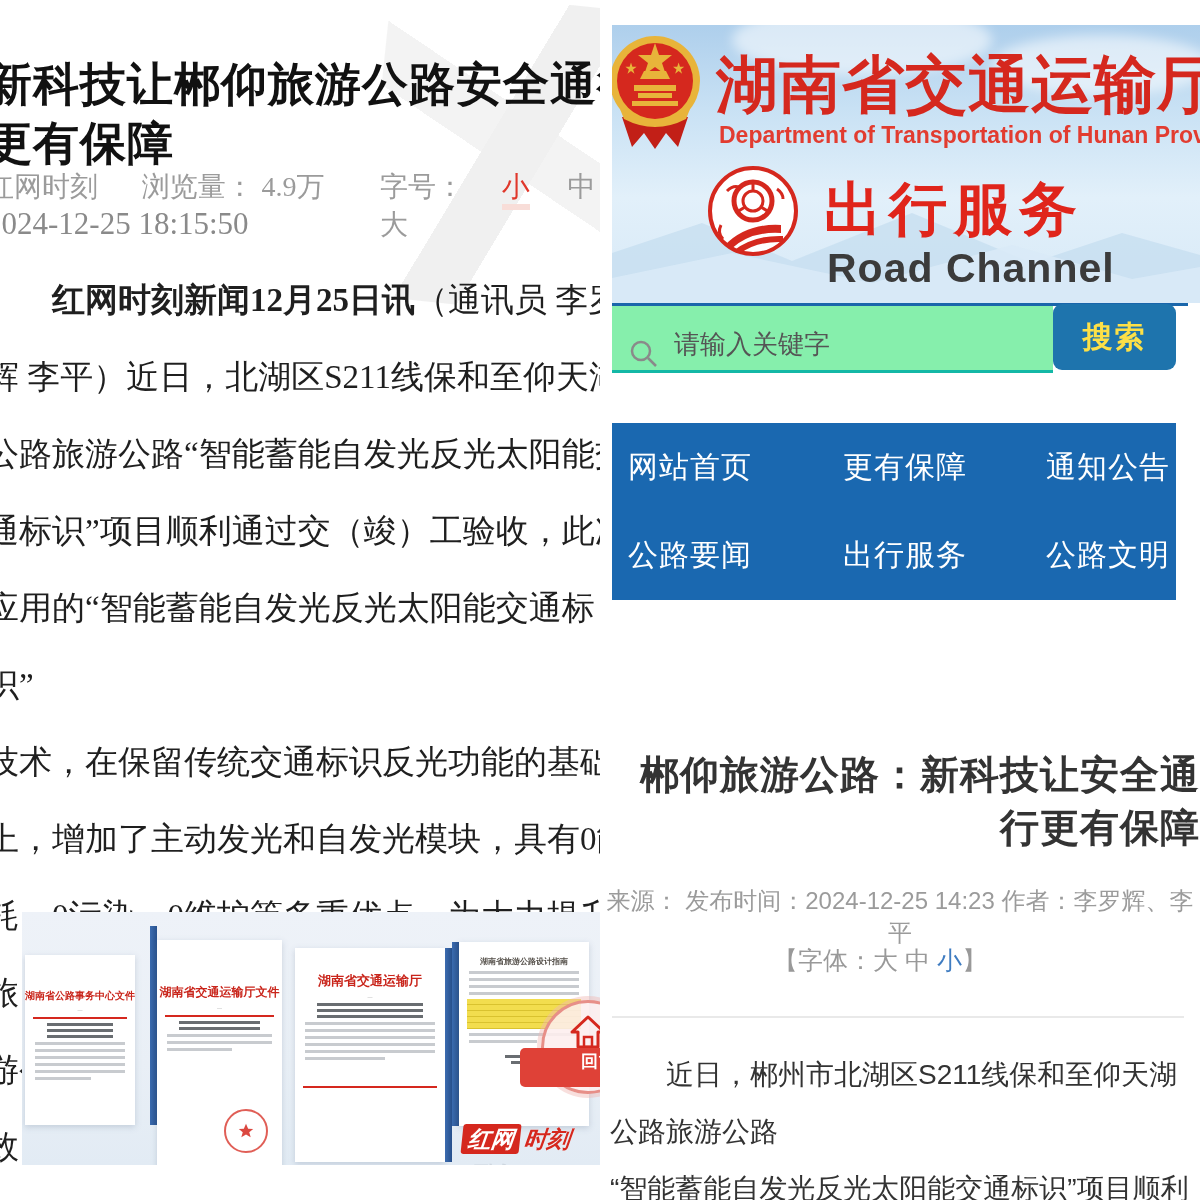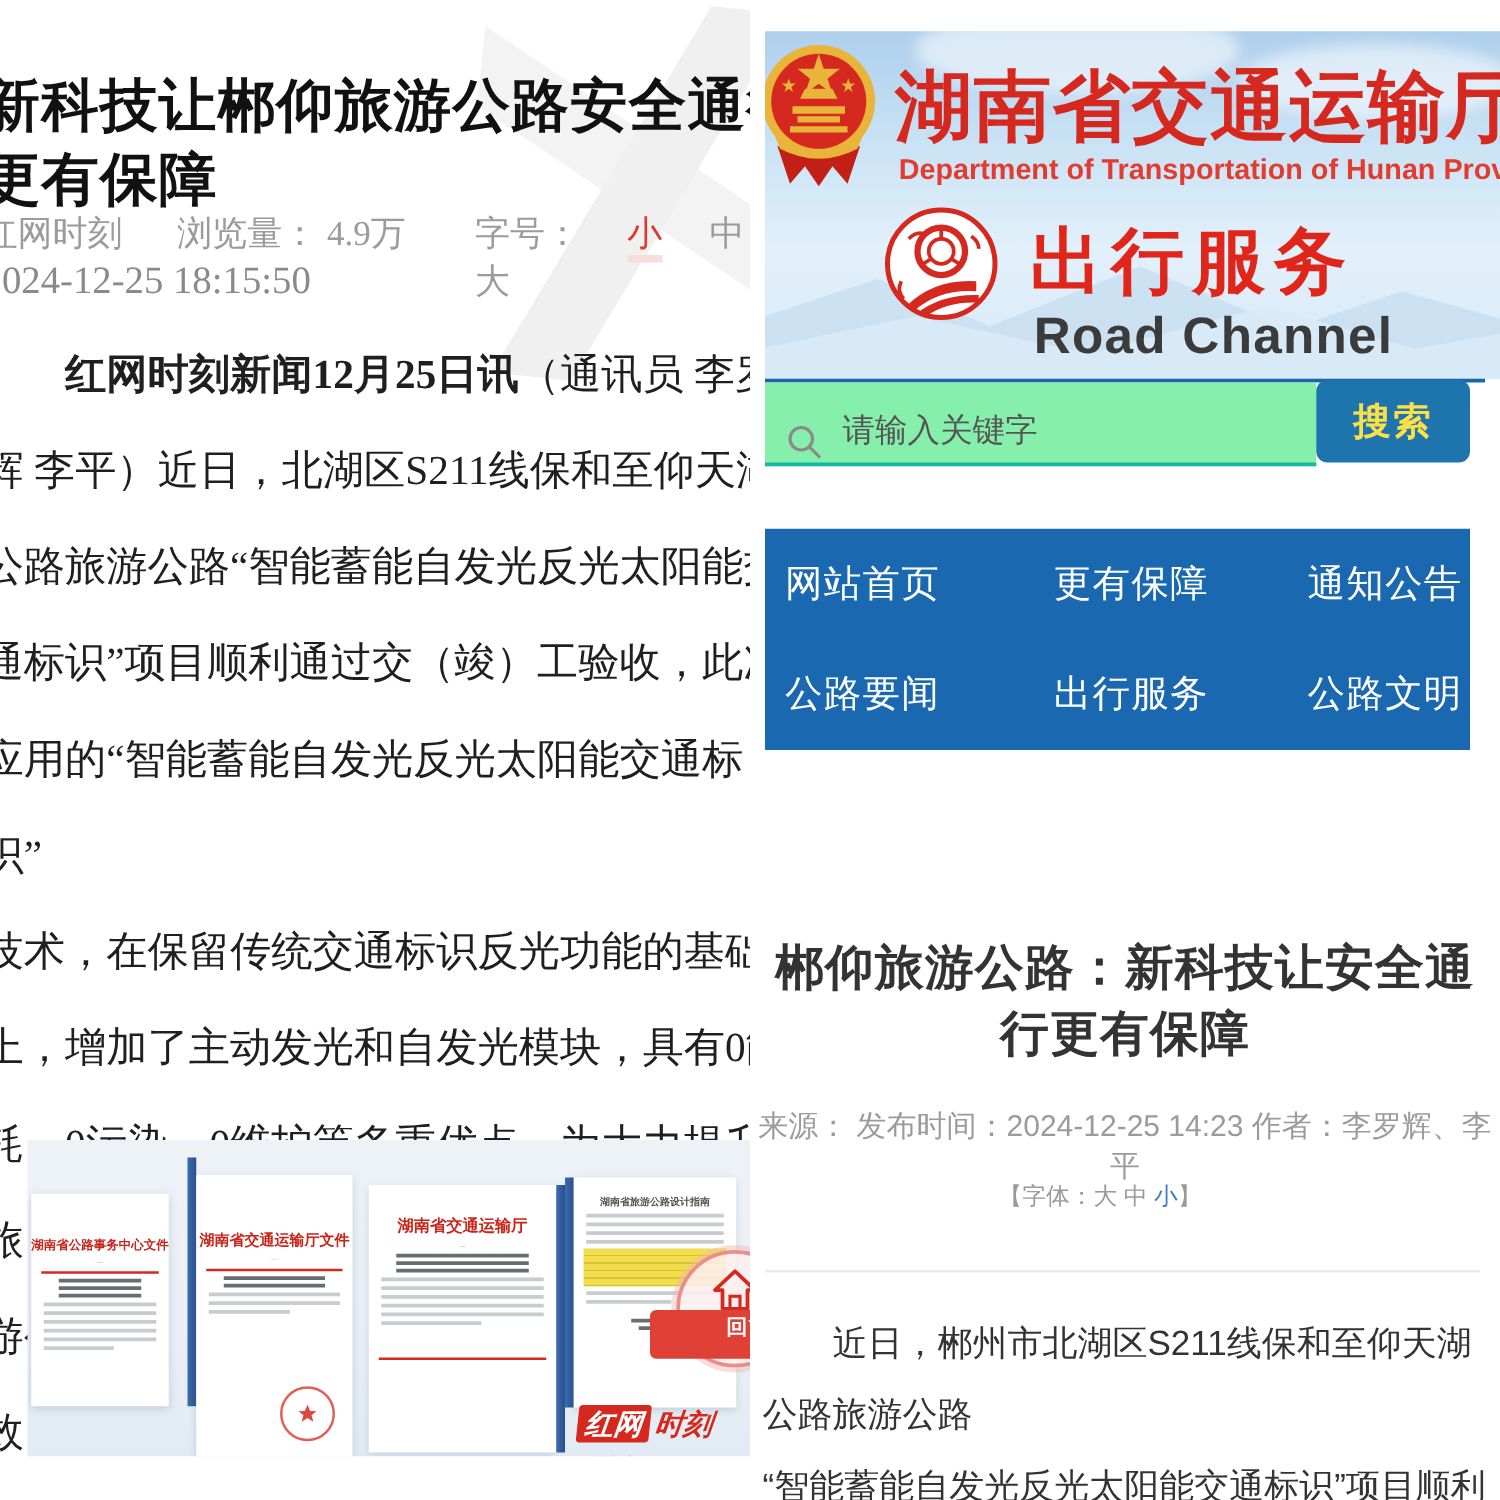--- a/index.html
+++ b/index.html
@@ -81,24 +81,24 @@
       font-family:"Liberation Sans",sans-serif;background:transparent;}
   .search-input::placeholder{color:#555;}
   .search-btn{position:absolute;left:453px;top:304px;width:123px;height:66px;background:#1e74ad;
       border:none;border-radius:9px;color:#fde047;font-size:30px;font-weight:bold;letter-spacing:2px;cursor:pointer;}
   .nav{position:absolute;left:12px;top:423px;width:564px;height:177px;background:#1a68b0;
       display:grid;grid-template-columns:215px 203px 1fr;grid-template-rows:1fr 1fr;
       align-items:center;padding-left:16px;box-sizing:border-box;}
   .nav div{color:#fff;font-size:30px;letter-spacing:1px;cursor:pointer;}
   .crumbs{position:absolute;left:14px;top:633px;display:flex;align-items:center;gap:12px;
       font-size:24px;color:#999;}
-  .r-title{position:absolute;left:0;top:716px;width:600px;text-align:center;font-size:39px;
+  .r-title{position:absolute;left:0;top:716px;width:600px;text-align:right;font-size:39px;
       line-height:53px;font-weight:bold;color:#333;white-space:pre-line;letter-spacing:1px;}
   .r-meta{position:absolute;left:0;top:885px;width:600px;text-align:center;font-size:24px;color:#9b9b9b;}
-  .r-fontrow{position:absolute;left:0;top:944px;width:560px;text-align:center;font-size:19px;color:#999;}
+  .r-fontrow{position:absolute;left:0;top:944px;width:560px;text-align:center;font-size:25px;color:#999;}
   .r-fontrow .sm{color:#3f7cc1;}
   .divider{position:absolute;left:12px;top:1016px;width:572px;height:2px;background:#e9e9e9;}
   .r-body{position:absolute;left:10px;top:1046px;width:582px;margin:0;font-size:28px;line-height:57px;
       color:#333;text-indent:2em;white-space:pre-line;}
 </style>
 </head>
 <body>
 
 <section class="pane" id="left-pane">
   <div class="wm"></div>

